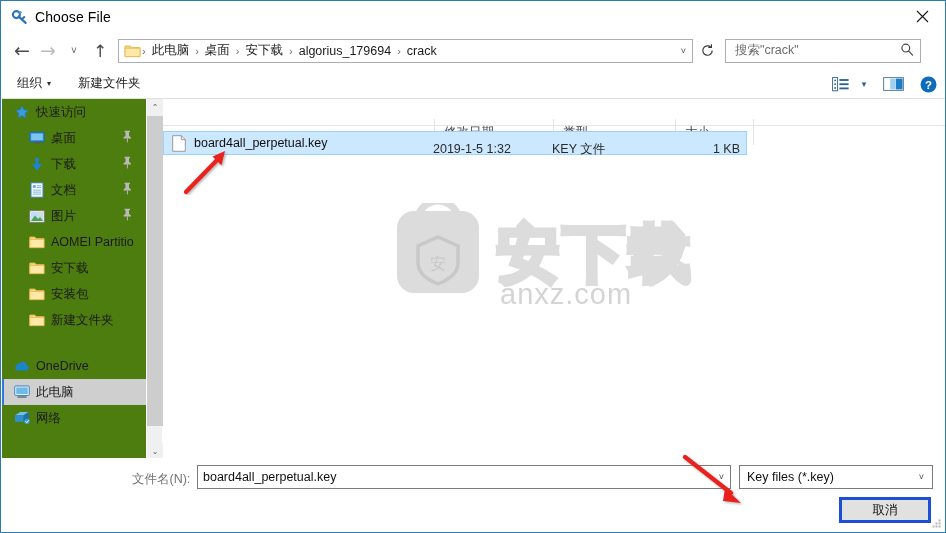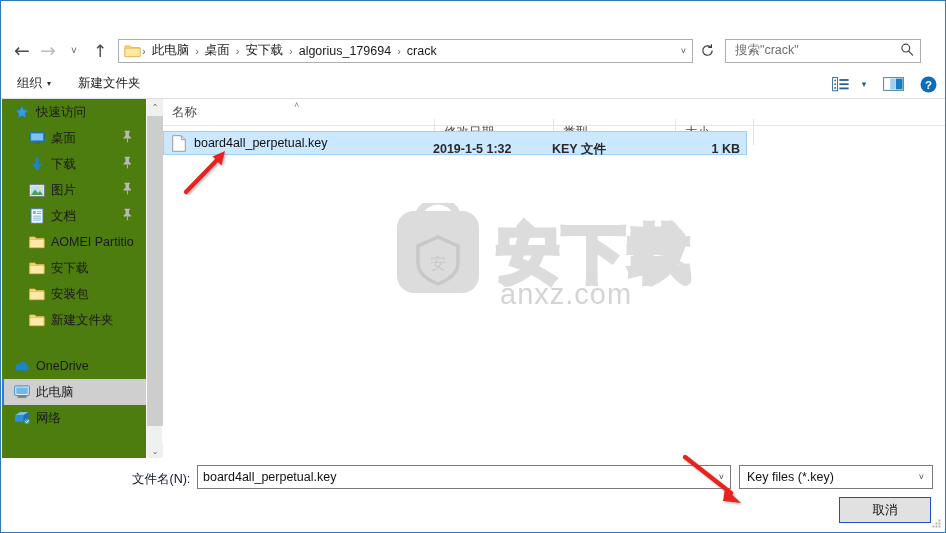--- a/index.html
+++ b/index.html
@@ -293,21 +293,20 @@
   }
   .file-ico { margin-left: 8px; width: 14px; height: 17px; flex: 0 0 auto; }
   .file-name { margin-left: 8px; font-size: 12.5px; color: #101010; }
   .cell {
     position: absolute;
     top: 0; height: 34px;
     display: flex; align-items: center;
     font-size: 12.5px;
     color: #2a2a2a;
     white-space: nowrap;
-    font-weight: bold;
   }
   .cell.num { justify-content: flex-end; }
 
   
   .watermark {
     position: absolute;
     left: 206px; top: 104px;
     width: 355px; height: 105px;
     pointer-events: none;
     opacity: 1;
@@ -318,21 +317,21 @@
     position: absolute;
     left: 0; bottom: 0;
     width: 100%;
     height: 74px;
     background: #ffffff;
   }
   .fn-label {
     position: absolute;
     left: 131px; top: 470px;
     font-size: 12.5px;
-    color: #0f172a;
+    color: #737373;
     white-space: nowrap;
   }
   .fn-input {
     position: absolute;
     left: 196px; top: 464px;
     width: 534px; height: 24px;
     border: 1px solid #7a7a7a;
     background: #ffffff;
     box-sizing: border-box;
     display: flex;
@@ -371,21 +370,21 @@
     transform: translateY(-50%);
     font-size: 9px;
     color: #404040;
   }
   .btn {
     position: absolute;
     height: 26px;
     font-size: 12.5px;
     color: #0a0a0a;
     background: #e1e1e1;
-    border: 1px solid #1d4ed8;
+    border: 3px solid #1d4ed8;
     box-sizing: border-box;
     display: flex;
     align-items: center;
     justify-content: center;
     cursor: default;
   }
   .btn.primary {
     background: #e1e1e1;
     border: 1px solid #0078d7;
     outline: 1px solid #0078d7;
@@ -406,20 +405,37 @@
     pointer-events: none;
   }
   #arrow-file   { left: 178px; top: 150px; }
   #arrow-open   { left: 680px; top: 452px; }
 </style>
 </head>
 <body>
 
 <div id="dialog">
 
+  <div class="titlebar">
+    <span class="title-icon">
+      <svg width="18" height="18" viewBox="0 0 18 18">
+        <circle cx="5.4" cy="6.6" r="3.5" fill="none" stroke="#2b74b8" stroke-width="2.1"></circle>
+        <circle cx="5.4" cy="6.6" r="1.1" fill="#ffffff"></circle>
+        <path d="M7.8 8.6 L14.6 14.9" stroke="#2b74b8" stroke-width="2.2" stroke-linecap="round"></path>
+        <path d="M11.6 10.6 L13.3 9.0" stroke="#2b74b8" stroke-width="2" stroke-linecap="round"></path>
+        <path d="M9.2 3.0 L9.2 6.0 M7.7 4.5 L10.7 4.5" stroke="#4f96d8" stroke-width="1.3"></path>
+      </svg>
+    </span>
+    <span class="title-text">Choose File</span>
+    <div class="close-btn">
+      <svg width="13" height="13" viewBox="0 0 13 13">
+        <path d="M1 1 L12 12 M12 1 L1 12" stroke="#1a1a1a" stroke-width="1.1"></path>
+      </svg>
+    </div>
+  </div>
 
   <div class="navbar">
     <div class="nav-btn nav-back">
       <span class="nav-arrow">←</span>
     </div>
     <div class="nav-btn">
       <span class="nav-arrow disabled">→</span>
     </div>
     <div class="nav-btn">
       <span class="nav-chev">˅</span>
@@ -544,49 +560,49 @@
       <span class="pin">
         <svg width="11" height="13" viewBox="0 0 11 13">
           <path d="M3 0.8 h5 v1 l-1 0.6 v3.4 l2 1.6 v1 H1.5 v-1 l2 -1.6 V2.4 L2.5 1.8 v-1 Z" fill="#b9b9b9"></path>
           <path d="M5.4 8.4 v4" stroke="#b9b9b9" stroke-width="1"></path>
         </svg>
       </span>
     </div>
 
     <div class="side-item indent-1">
       <span class="side-ico">
-        <svg width="16" height="13" viewBox="0 0 16 13">
-          <rect x="0.7" y="0.7" width="14.6" height="11.6" fill="#ffffff" stroke="#7a7a7a" stroke-width="1"></rect>
-          <rect x="2" y="2" width="12" height="9" fill="#bfe0f5"></rect>
-          <path d="M2 11 L6 5.4 L9 9 L11 7 L14 11 Z" fill="#4f9f57"></path>
-          <circle cx="11.6" cy="3.8" r="1.3" fill="#ffe176"></circle>
-        </svg>
-      </span>
-      <span class="side-label">图片</span>
-      <span class="pin">
-        <svg width="11" height="13" viewBox="0 0 11 13">
-          <path d="M3 0.8 h5 v1 l-1 0.6 v3.4 l2 1.6 v1 H1.5 v-1 l2 -1.6 V2.4 L2.5 1.8 v-1 Z" fill="#b9b9b9"></path>
-          <path d="M5.4 8.4 v4" stroke="#b9b9b9" stroke-width="1"></path>
-        </svg>
-      </span>
-    </div>
-
-    <div class="side-item indent-1">
-      <span class="side-ico">
         <svg width="14" height="16" viewBox="0 0 14 16">
           <rect x="1" y="0.8" width="12" height="14.4" fill="#ffffff" stroke="#3d7fb5" stroke-width="1"></rect>
           <rect x="2.8" y="3" width="3" height="3" fill="#6fb3e0"></rect>
           <rect x="6.8" y="3.2" width="4.4" height="1" fill="#6fb3e0"></rect>
           <rect x="6.8" y="5" width="4.4" height="1" fill="#6fb3e0"></rect>
           <rect x="2.8" y="7.6" width="8.4" height="1" fill="#6fb3e0"></rect>
           <rect x="2.8" y="9.6" width="8.4" height="1" fill="#6fb3e0"></rect>
           <rect x="2.8" y="11.6" width="8.4" height="1" fill="#6fb3e0"></rect>
         </svg>
       </span>
       <span class="side-label">文档</span>
+      <span class="pin">
+        <svg width="11" height="13" viewBox="0 0 11 13">
+          <path d="M3 0.8 h5 v1 l-1 0.6 v3.4 l2 1.6 v1 H1.5 v-1 l2 -1.6 V2.4 L2.5 1.8 v-1 Z" fill="#b9b9b9"></path>
+          <path d="M5.4 8.4 v4" stroke="#b9b9b9" stroke-width="1"></path>
+        </svg>
+      </span>
+    </div>
+
+    <div class="side-item indent-1">
+      <span class="side-ico">
+        <svg width="16" height="13" viewBox="0 0 16 13">
+          <rect x="0.7" y="0.7" width="14.6" height="11.6" fill="#ffffff" stroke="#7a7a7a" stroke-width="1"></rect>
+          <rect x="2" y="2" width="12" height="9" fill="#bfe0f5"></rect>
+          <path d="M2 11 L6 5.4 L9 9 L11 7 L14 11 Z" fill="#4f9f57"></path>
+          <circle cx="11.6" cy="3.8" r="1.3" fill="#ffe176"></circle>
+        </svg>
+      </span>
+      <span class="side-label">图片</span>
       <span class="pin">
         <svg width="11" height="13" viewBox="0 0 11 13">
           <path d="M3 0.8 h5 v1 l-1 0.6 v3.4 l2 1.6 v1 H1.5 v-1 l2 -1.6 V2.4 L2.5 1.8 v-1 Z" fill="#b9b9b9"></path>
           <path d="M5.4 8.4 v4" stroke="#b9b9b9" stroke-width="1"></path>
         </svg>
       </span>
     </div>
 
     <div class="side-item indent-1">
       <span class="side-ico">
@@ -678,24 +694,20 @@
           <path d="M50 10 a21 21 0 0 1 38 0" fill="none" stroke="#dcdcdc" stroke-width="7"></path>
         </g>
         <path d="M69 34 l20 9 v17 c0 10 -10 17 -20 21 c-10 -4 -20 -11 -20 -21 V43 Z" fill="none" stroke="#c8c8c8" stroke-width="3.5"></path>
         <text x="69" y="66" font-size="16" font-family="DejaVu Sans, sans-serif" fill="#c8c8c8" text-anchor="middle">安</text>
         <text x="128" y="72" font-size="62" font-family="DejaVu Sans, sans-serif" font-weight="bold" fill="none" stroke="#dcdcdc" stroke-width="5" letter-spacing="4">安下载</text>
         <text x="131" y="101" font-size="29" font-family="Liberation Sans, sans-serif" fill="#d4d4d4" letter-spacing="1">anxz.com</text>
       </svg>
     </div>
 
     <div class="col-head">
-      <div class="col" style="left:0; width:271px">
-        <span class="col-text">名称</span>
-        <span class="sort-caret">˄</span>
-      </div>
       <div class="col sep" style="left:271px; width:119px">
         <span class="col-text">修改日期</span>
       </div>
       <div class="col sep" style="left:390px; width:122px">
         <span class="col-text">类型</span>
       </div>
       <div class="col sep" style="left:512px; width:78px">
         <span class="col-text">大小</span>
       </div>
       <div class="col sep" style="left:590px; width:1px"></div>

